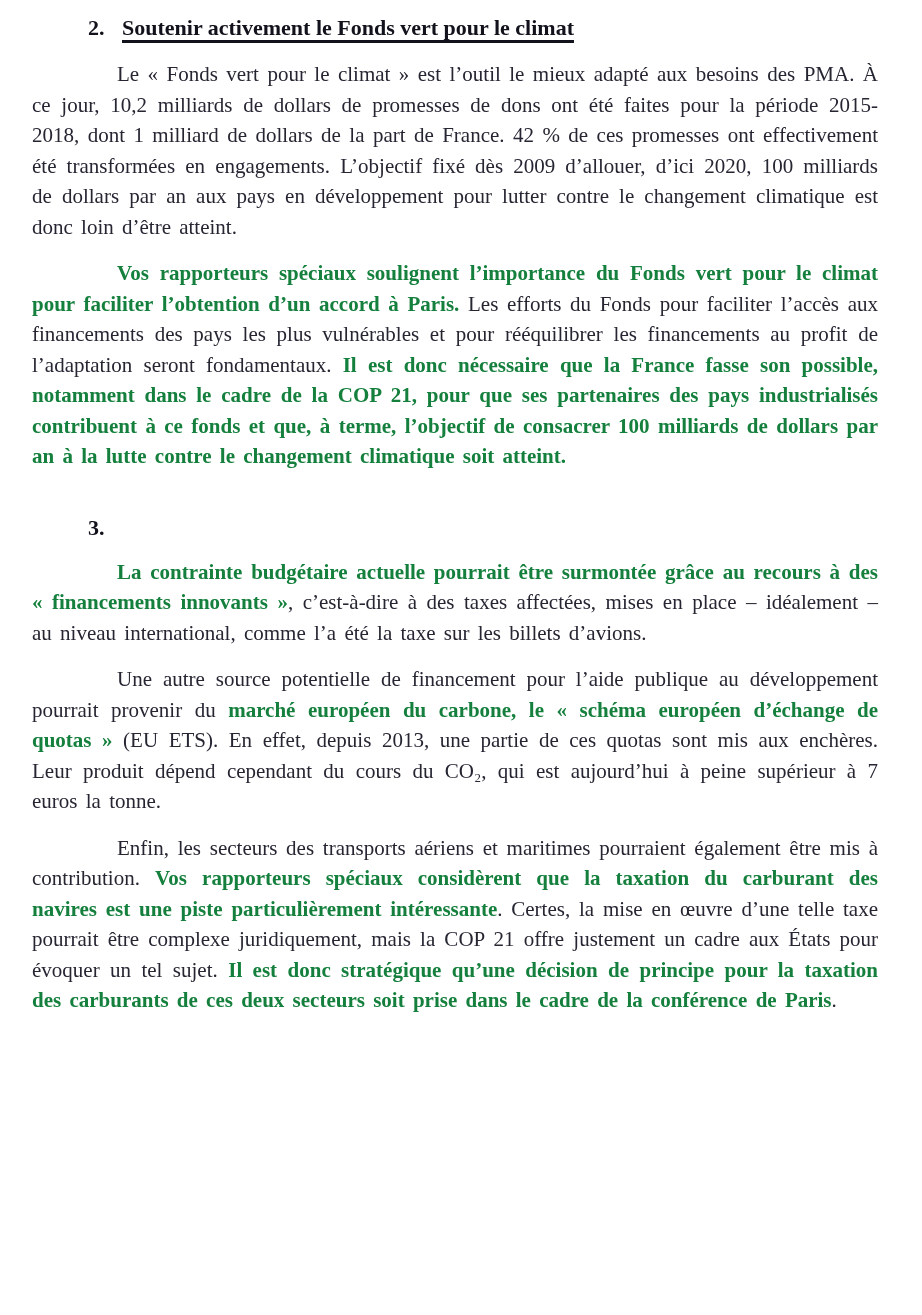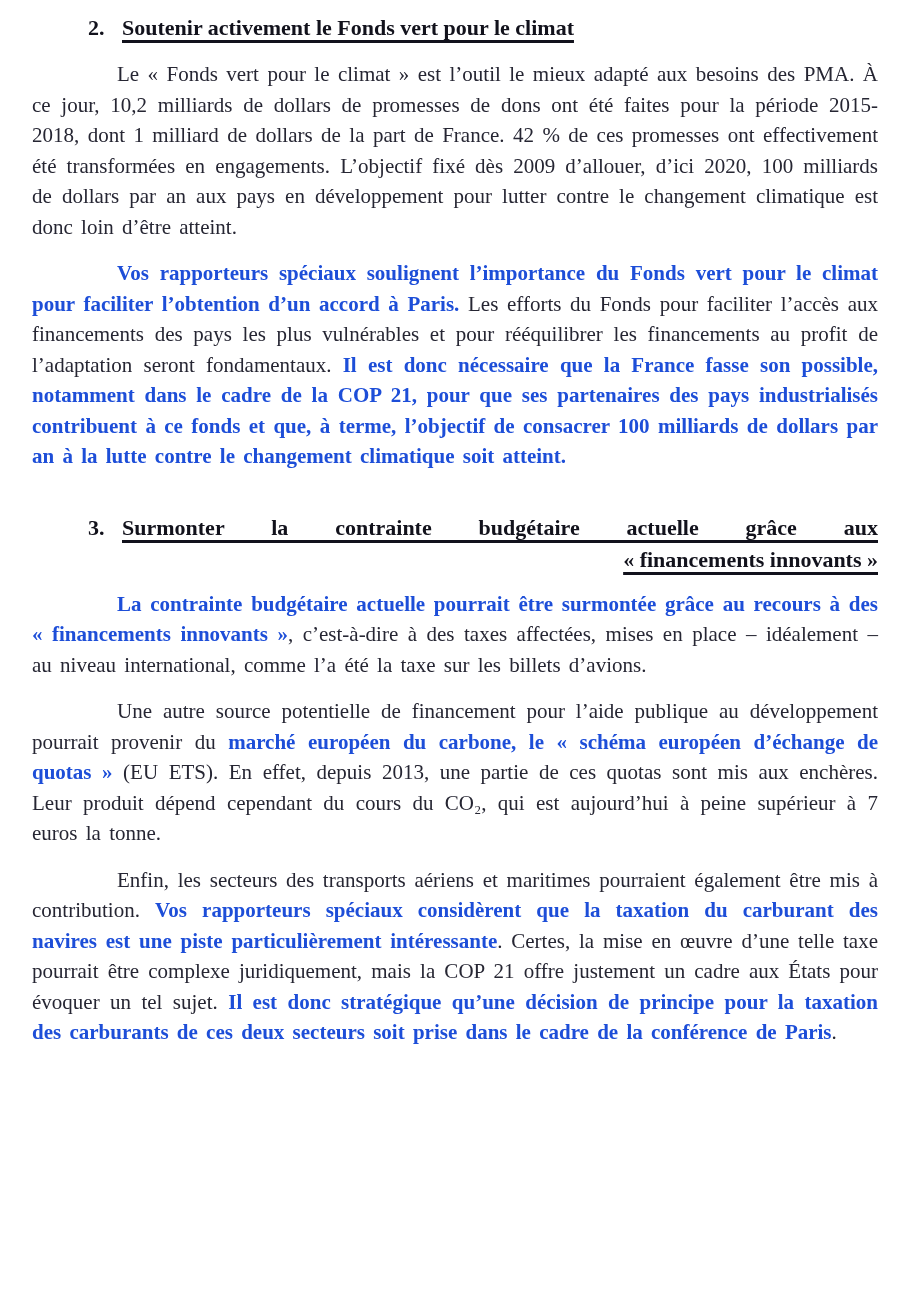--- a/index.html
+++ b/index.html
@@ -32,21 +32,20 @@
   }
   .heading .hnum {
     flex: none;
     width: 34px;
   }
   .underline {
     text-decoration: underline;
     text-decoration-thickness: 2.5px;
     text-underline-offset: 5px;
     text-decoration-color: #12121c;
-    text-align: right;
   }
   .h2-block {
     margin: 2px 0 16px 0;
   }
   .h3-block {
     margin: 40px 0 14px 0;
   }
   .htext-block {
     flex: 1;
     min-width: 0;
@@ -61,44 +60,40 @@
     margin-top: 1px;
   }
   p.para {
     margin: 0 0 16px 0;
     text-align: justify;
     text-indent: 85px;
     word-spacing: 3px;
   }
   .b {
     font-weight: 700;
-    color: #1d4ed8;
+    color: #15803d;
     font-family: Liberation Serif, serif;
   }
 </style>
 </head>
 <body>
 
 <div class="page">
 
   <div class="heading h2-block">
     <span class="hnum">2.</span>
     <span class="htext-block"><span class="underline">Soutenir activement le Fonds vert pour le climat</span></span>
   </div>
 
   <p class="para"><span>Le «&nbsp;Fonds vert pour le climat&nbsp;» est l’outil le mieux adapté aux besoins des PMA. À ce jour, 10,2 milliards de dollars de promesses de dons ont été faites pour la période 2015-2018, dont 1 milliard de dollars de la part de France. 42&nbsp;% de ces promesses ont effectivement été transformées en engagements. L’objectif fixé dès 2009 d’allouer, d’ici 2020, 100 milliards de dollars par an aux pays en développement pour lutter contre le changement climatique est donc loin d’être atteint.</span></p>
 
   <p class="para"><span class="b">Vos rapporteurs spéciaux soulignent l’importance du Fonds vert pour le climat pour faciliter l’obtention d’un accord à Paris.</span><span> Les efforts du Fonds pour faciliter l’accès aux financements des pays les plus vulnérables et pour rééquilibrer les financements au profit de l’adaptation seront fondamentaux.</span><span class="b"> Il est donc nécessaire que la France fasse son possible, notamment dans le cadre de la COP 21, pour que ses partenaires des pays industrialisés contribuent à ce fonds et que, à terme, l’objectif de consacrer 100 milliards de dollars par an à la lutte contre le changement climatique soit atteint.</span></p>
 
   <div class="heading h3-block">
     <span class="hnum">3.</span>
-    <span class="htext-block">
-      <span class="hline1 underline">Surmonter la contrainte budgétaire actuelle grâce aux</span>
-      <span class="hline2 underline">«&nbsp;financements innovants&nbsp;»</span>
-    </span>
   </div>
 
   <p class="para"><span class="b">La contrainte budgétaire actuelle pourrait être surmontée grâce au recours à des «&nbsp;financements innovants&nbsp;»</span><span>, c’est-à-dire à des taxes affectées, mises en place – idéalement – au niveau international, comme l’a été la taxe sur les billets d’avions.</span></p>
 
 
   <p class="para"><span>Une autre source potentielle de financement pour l’aide publique au développement pourrait provenir du </span><span class="b">marché européen du carbone, le «&nbsp;schéma européen d’échange de quotas&nbsp;»</span><span> (EU ETS). En effet, depuis 2013, une partie de ces quotas sont mis aux enchères. Leur produit dépend cependant du cours du CO₂, qui est aujourd’hui à peine supérieur à 7 euros la tonne.</span></p>
 
   <p class="para"><span>Enfin, les secteurs des transports aériens et maritimes pourraient également être mis à contribution. </span><span class="b">Vos rapporteurs spéciaux considèrent que la taxation du carburant des navires est une piste particulièrement intéressante</span><span>. Certes, la mise en œuvre d’une telle taxe pourrait être complexe juridiquement, mais la COP 21 offre justement un cadre aux États pour évoquer un tel sujet. </span><span class="b">Il est donc stratégique qu’une décision de principe pour la taxation des carburants de ces deux secteurs soit prise dans le cadre de la conférence de Paris</span><span>.</span></p>
 
 </div>

